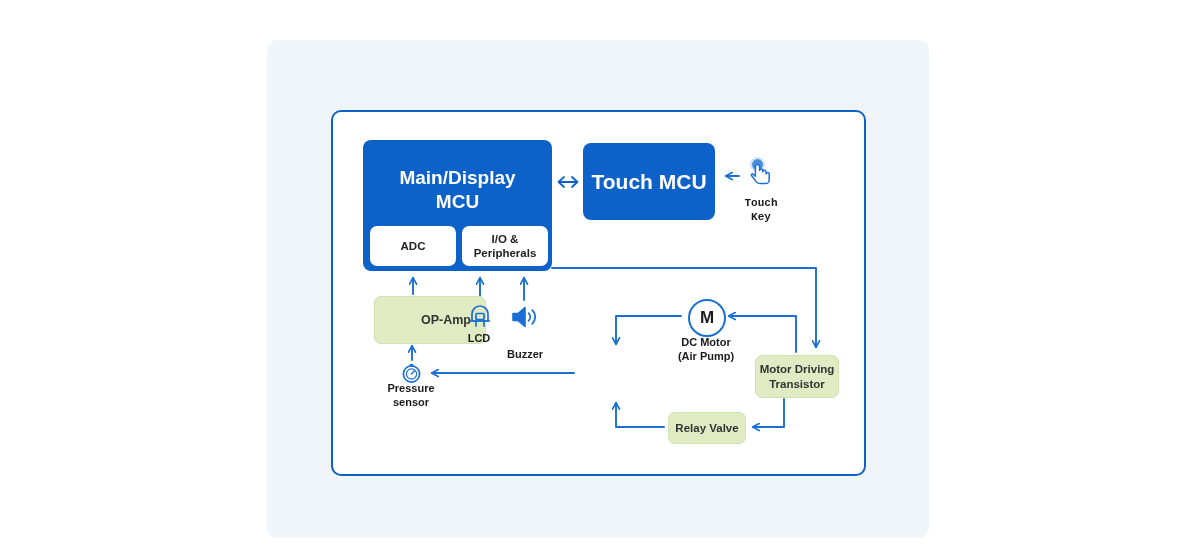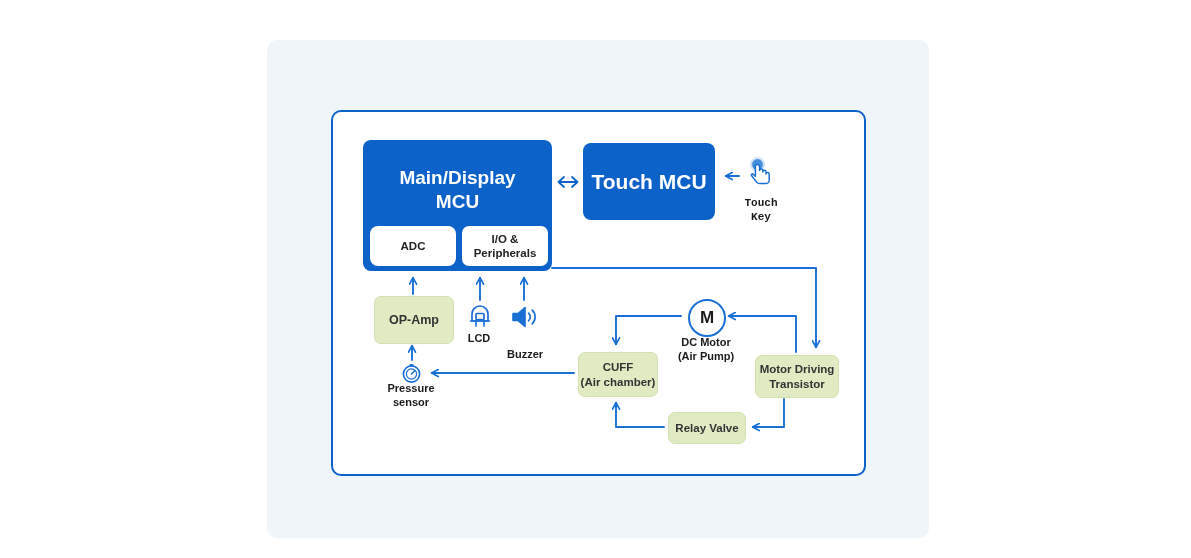--- a/index.html
+++ b/index.html
@@ -20,28 +20,28 @@
             display:flex;align-items:center;justify-content:center;text-align:center;
             font-weight:bold;}
   .main-mcu{left:363px;top:140px;width:189px;height:131px;
             align-items:flex-start;padding-top:26px;box-sizing:border-box;
             font-size:19px;line-height:1.25;}
   .touch-mcu{left:583px;top:143px;width:132px;height:77px;font-size:21px;}
 
   .sub-box{position:absolute;background:#ffffff;border-radius:7px;color:#222222;
            display:flex;align-items:center;justify-content:center;text-align:center;
            font-size:11.5px;font-weight:bold;line-height:1.25;}
-  .adc{left:370px;top:226px;width:86px;height:40px;border-radius:8px;}
+  .adc{left:370px;top:226px;width:86px;height:40px;}
   .iop{left:462px;top:226px;width:86px;height:40px;}
 
   
   .green-box{position:absolute;background:#e0ebc4;border:1px solid #d3e1b0;border-radius:7px;
              color:#333333;display:flex;align-items:center;justify-content:center;
              text-align:center;font-size:11.5px;font-weight:bold;line-height:1.3;}
-  .opamp{left:374px;top:296px;width:78px;height:46px;font-size:12.5px;}
+  .opamp{left:374px;top:296px;width:78px;height:46px;font-size:12.5px;padding-left:32px;}
   .cuff{left:578px;top:352px;width:78px;height:43px;}
   .mdt{left:755px;top:355px;width:82px;height:41px;}
   .relay{left:668px;top:412px;width:76px;height:30px;}
 
   
   .motor{position:absolute;left:688px;top:299px;width:34px;height:34px;border-radius:50%;
          border:2px solid #1a6fd4;background:#ffffff;color:#1b1b1b;font-size:17px;
          font-weight:bold;display:flex;align-items:center;justify-content:center;}
 
   
@@ -133,26 +133,20 @@
   </div>
 
   <div class="blue-box touch-mcu">
     <span>Touch MCU</span>
   </div>
 
   <div class="green-box opamp">
     <span>OP-Amp</span>
   </div>
 
-  <div class="green-box cuff">
-    <div>
-      <div>CUFF</div>
-      <div>(Air chamber)</div>
-    </div>
-  </div>
 
   <div class="green-box mdt">
     <div>
       <div>Motor Driving</div>
       <div>Transistor</div>
     </div>
   </div>
 
   <div class="green-box relay">
     <span>Relay Valve</span>

